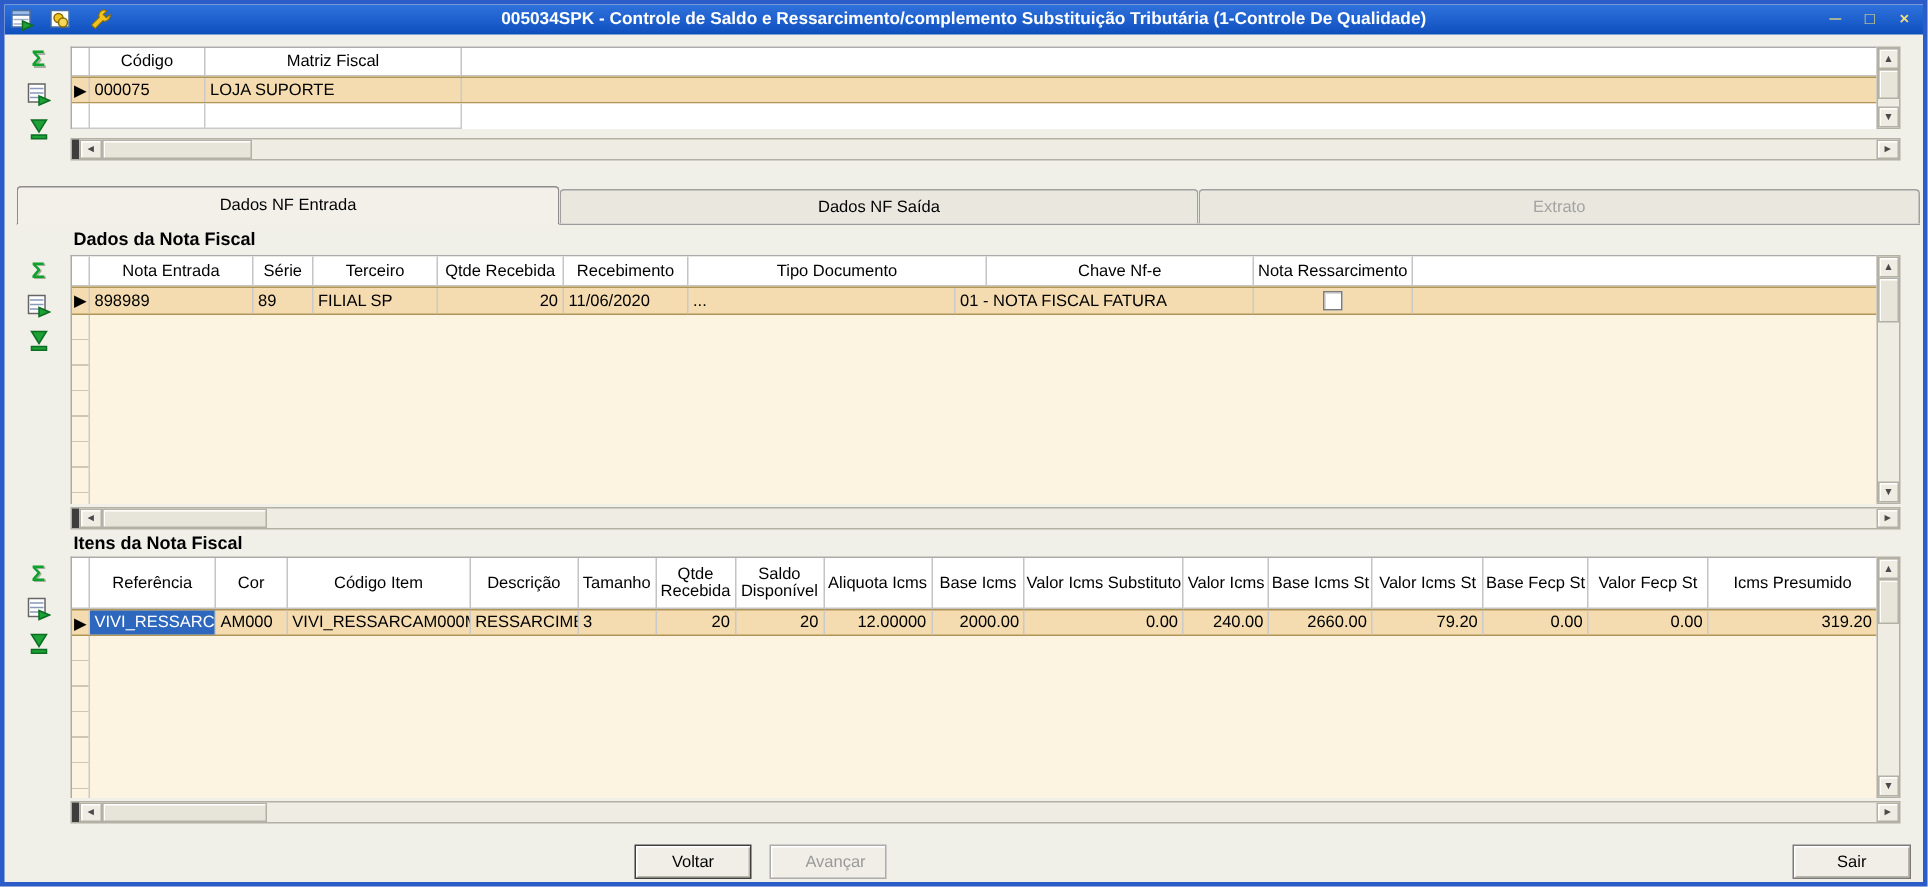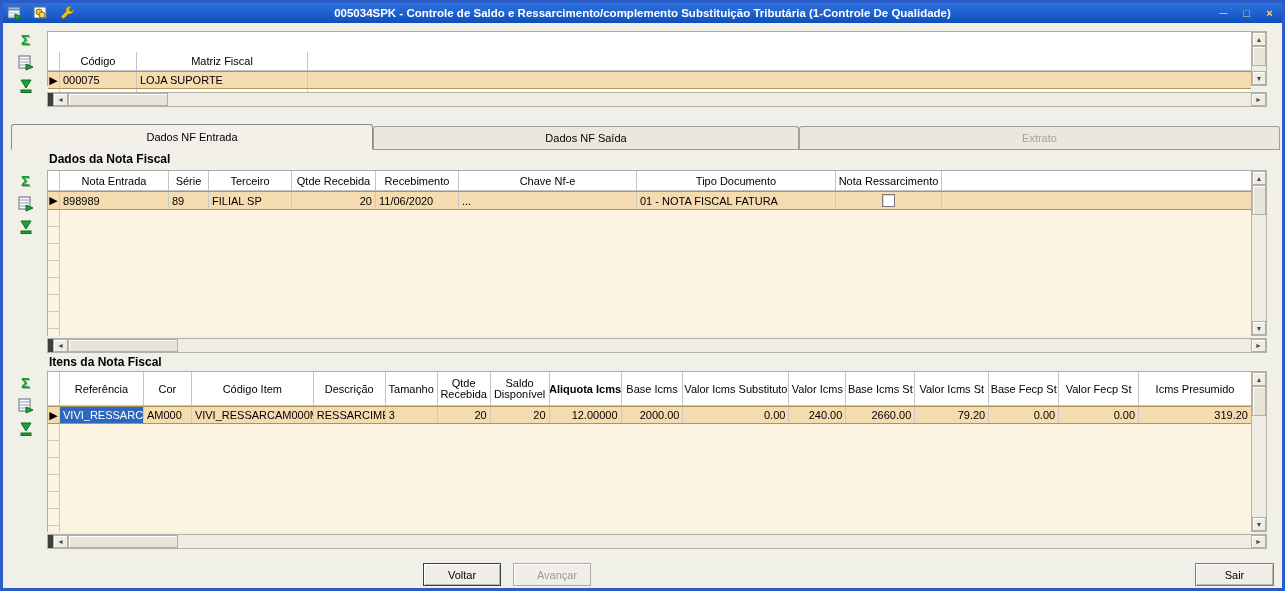--- a/index.html
+++ b/index.html
@@ -130,21 +130,21 @@
     </span>
     <span class="g-ic">
       <svg width="16" height="16" viewBox="0 0 16 16">
         <path d="M3 2 L13 2 L8 10 Z" fill="#1BA135" stroke="#0D6E22"></path>
         <rect x="3" y="12" width="10" height="2.5" fill="#1BA135" stroke="#0D6E22"></rect>
       </svg>
     </span>
   </div>
 
   <div class="grid white" style="left:44px; top:28px; width:1204px; height:55px;">
-    <div class="g-head" style="height:19px;margin-top:20px;">
+    <div class="g-head" style="height:19px;">
       <div class="cell" style="width:12px;"></div>
       <div class="cell" style="width:77px;">Código</div>
       <div class="cell" style="width:171px;">Matriz Fiscal</div>
       <div class="cell" style="flex:1; border-right:none;"></div>
     </div>
     <div class="g-row row-tan" style="height:18px;">
       <div class="cell marker" style="width:12px;">▶</div>
       <div class="cell" style="width:77px;">000075</div>
       <div class="cell" style="width:171px;">LOJA SUPORTE</div>
       <div class="cell" style="flex:1; border-right:none;"></div>
@@ -208,22 +208,22 @@
   </div>
 
   <div class="grid" style="left:44px; top:167px; width:1204px; height:166px;">
     <div class="g-head" style="height:20px;">
       <div class="cell" style="width:12px;"></div>
       <div class="cell" style="width:109px;">Nota Entrada</div>
       <div class="cell" style="width:40px;">Série</div>
       <div class="cell" style="width:83px;">Terceiro</div>
       <div class="cell" style="width:84px;">Qtde Recebida</div>
       <div class="cell" style="width:83px;">Recebimento</div>
+      <div class="cell" style="width:199px;">Tipo Documento</div>
       <div class="cell" style="width:178px;">Chave Nf-e</div>
-      <div class="cell" style="width:199px;">Tipo Documento</div>
       <div class="cell" style="width:106px;">Nota Ressarcimento</div>
       <div class="cell" style="flex:1; border-right:none;"></div>
     </div>
     <div class="g-row row-tan" style="height:19px;">
       <div class="cell marker" style="width:12px;">▶</div>
       <div class="cell" style="width:109px;">898989</div>
       <div class="cell" style="width:40px;">89</div>
       <div class="cell" style="width:83px;">FILIAL SP</div>
       <div class="cell num" style="width:84px;">20</div>
       <div class="cell" style="width:83px;">11/06/2020</div>
@@ -280,21 +280,21 @@
   <div class="grid" style="left:44px; top:368px; width:1204px; height:161px;">
     <div class="g-head" style="height:34px;">
       <div class="cell" style="width:12px;"></div>
       <div class="cell" style="width:84px;">Referência</div>
       <div class="cell" style="width:48px;">Cor</div>
       <div class="cell" style="width:122px;">Código Item</div>
       <div class="cell" style="width:72px;">Descrição</div>
       <div class="cell" style="width:52px;">Tamanho</div>
       <div class="cell wrap" style="width:53px;">Qtde Recebida</div>
       <div class="cell wrap" style="width:59px;">Saldo Disponível</div>
-      <div class="cell" style="width:72px;font-weight:bold;">Aliquota Icms</div>
+      <div class="cell" style="width:72px;">Aliquota Icms</div>
       <div class="cell" style="width:62px;">Base Icms</div>
       <div class="cell" style="width:106px;">Valor Icms Substituto</div>
       <div class="cell" style="width:57px;">Valor Icms</div>
       <div class="cell" style="width:69px;">Base Icms St</div>
       <div class="cell" style="width:74px;">Valor Icms St</div>
       <div class="cell" style="width:70px;">Base Fecp St</div>
       <div class="cell" style="width:80px;">Valor Fecp St</div>
       <div class="cell" style="width:112px; border-right:none;">Icms Presumido</div>
     </div>
     <div class="g-row row-tan" style="height:18px;">

